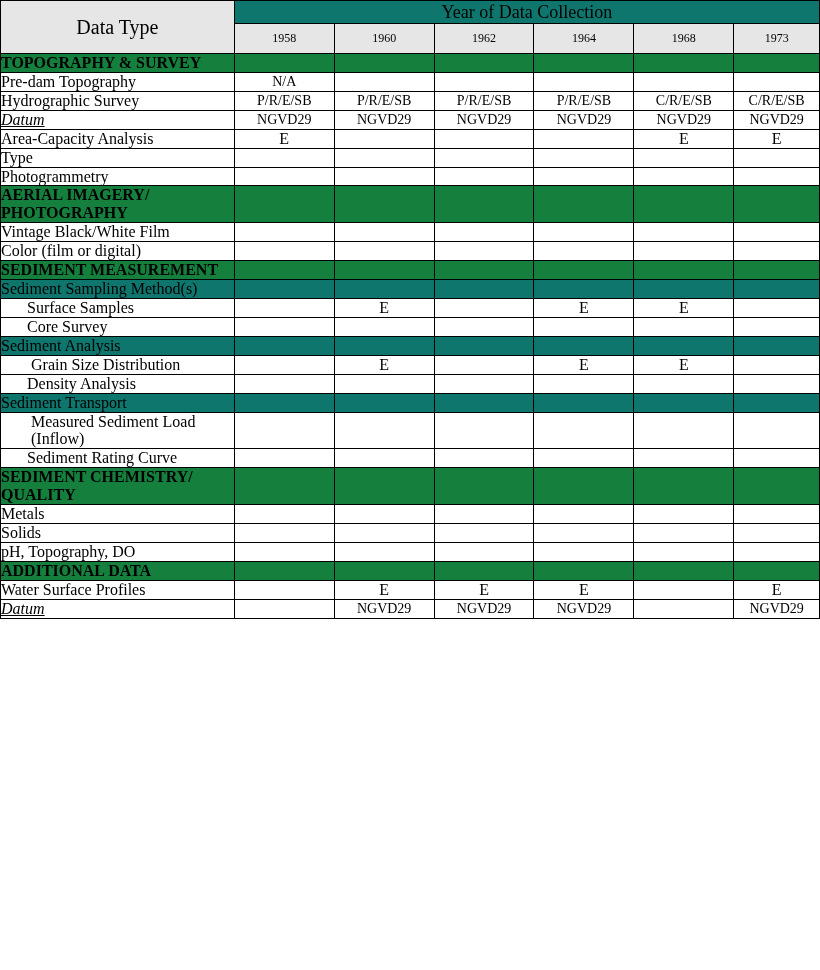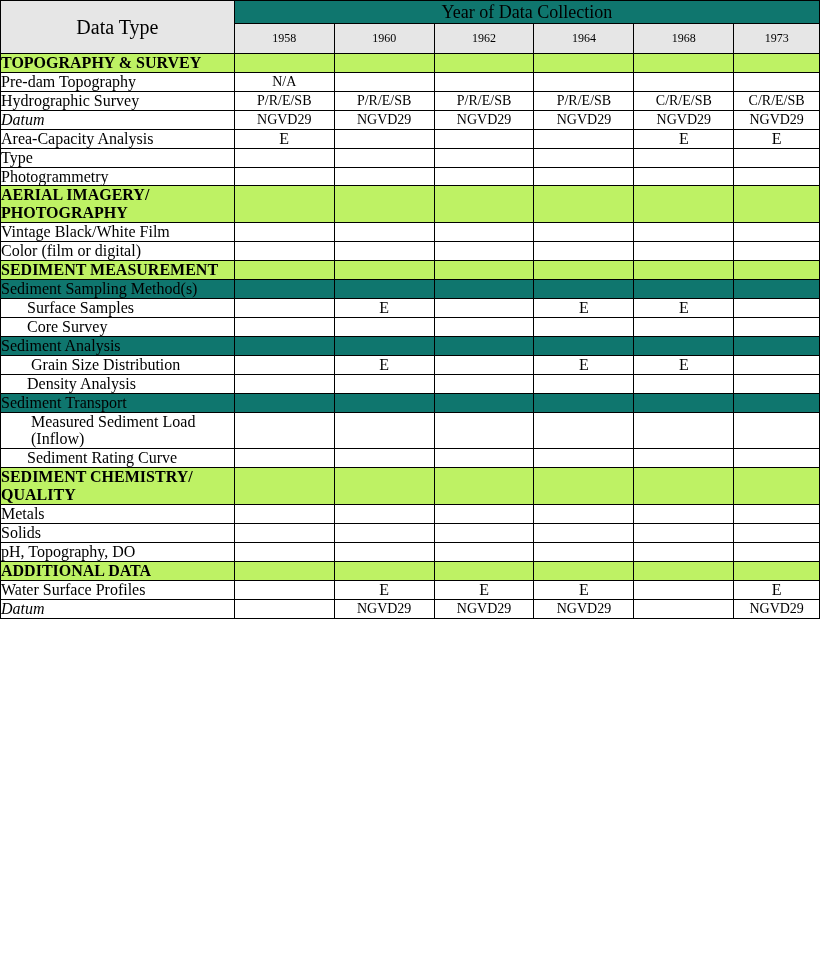--- a/index.html
+++ b/index.html
@@ -54,41 +54,42 @@
     font-size: 16px;
     line-height: 1.12;
   }
   td.val {
     text-align: center;
     font-size: 14px;
   }
   td.val.letter { font-size: 16px; }
 
   tr.section td {
-    background: #bef264;
+    background: #15803d;
   }
   tr.section td.label {
     font-weight: bold;
     font-size: 16px;
     line-height: 1.12;
   }
   tr.subhead td {
     background: #0f766e;
   }
   tr.subhead td.label {
     font-size: 16px;
   }
   td.label.indent {
     padding-left: 26px;
   }
   td.label.indent2 {
     padding-left: 30px;
   }
   td.italic {
     font-style: italic;
+    text-decoration: underline;
   }
 </style>
 </head>
 <body>
 
 <table class="data-table">
   <colgroup>
     <col class="c-label">
     <col class="c-year">
     <col class="c-year">

